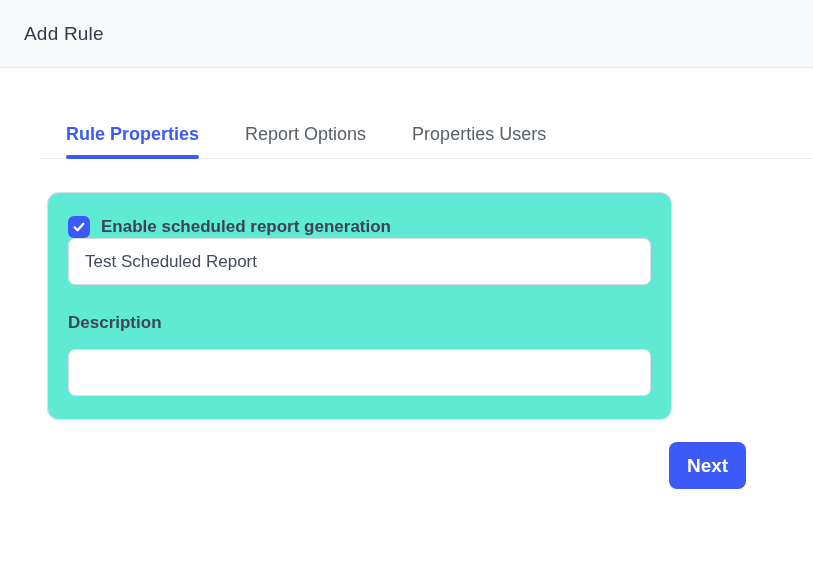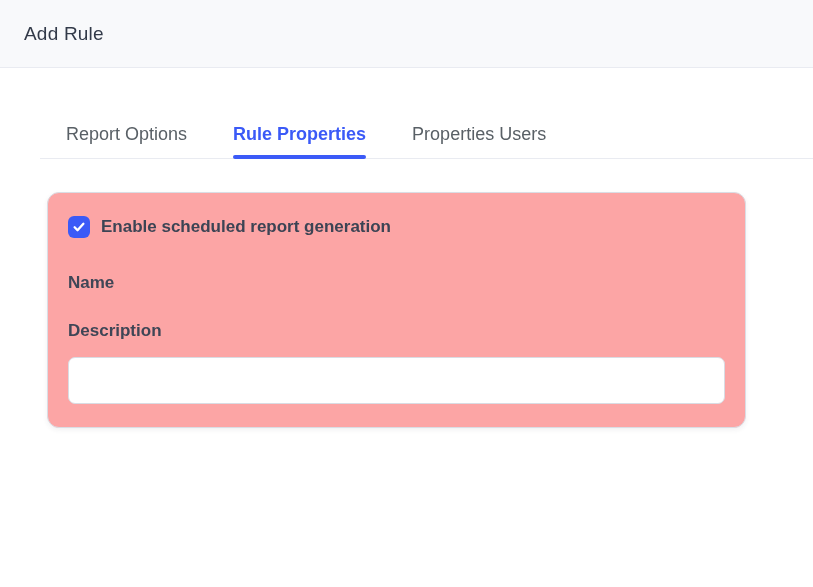--- a/index.html
+++ b/index.html
@@ -64,23 +64,23 @@
     left: 0;
     right: 0;
     bottom: -1px;
     height: 4px;
     background: var(--primary);
     border-radius: 3px;
   }
 
   
   .card {
-    width: 699px;
+    width: 625px;
     margin: 33px 0 0 47px;
-    background: #fca5a5;
+    background: #5eead4;
     border: 1px solid #dadde4;
     border-radius: 12px;
     box-shadow: 0 2px 5px rgba(50, 58, 73, 0.07);
     padding: 23px 20px 23px 20px;
   }
 
   .checkbox-row {
     display: flex;
     align-items: center;
     gap: 11px;
@@ -152,38 +152,41 @@
 <body>
 
 <div class="page">
 
   <header class="topbar">
     <h1 class="page-title">Add Rule</h1>
   </header>
 
   <nav class="tabs-wrap">
     <div class="tabs">
+      <div class="tab active">Rule Properties</div>
       <div class="tab">Report Options</div>
-      <div class="tab active">Rule Properties</div>
       <div class="tab">Properties Users</div>
     </div>
   </nav>
 
   <section class="card">
 
     <div class="checkbox-row">
       <span class="checkbox">
         <svg width="14" height="14" viewBox="0 0 24 24">
           <path d="M4.5 12.5 L9.5 17.5 L19.5 6.5" fill="none" stroke="#ffffff" stroke-width="4" stroke-linecap="round" stroke-linejoin="round"></path>
         </svg>
       </span>
       <span class="checkbox-label">Enable scheduled report generation</span>
     </div>
 
-    <label class="field-label">Name</label>
+    <input class="text-input" type="text" value="Test Scheduled Report" style="">
 
     <label class="field-label second">Description</label>
     <input class="text-input" type="text" value="" style="">
 
   </section>
 
+  <div class="actions">
+    <button class="btn-primary">Next</button>
+  </div>
 
 </div>
 
 </body></html>

